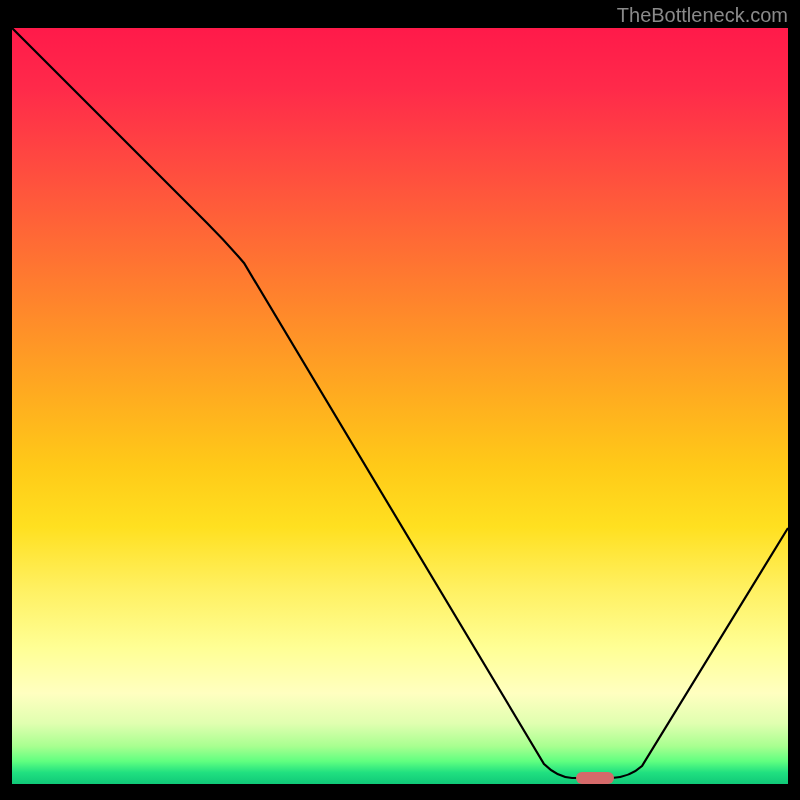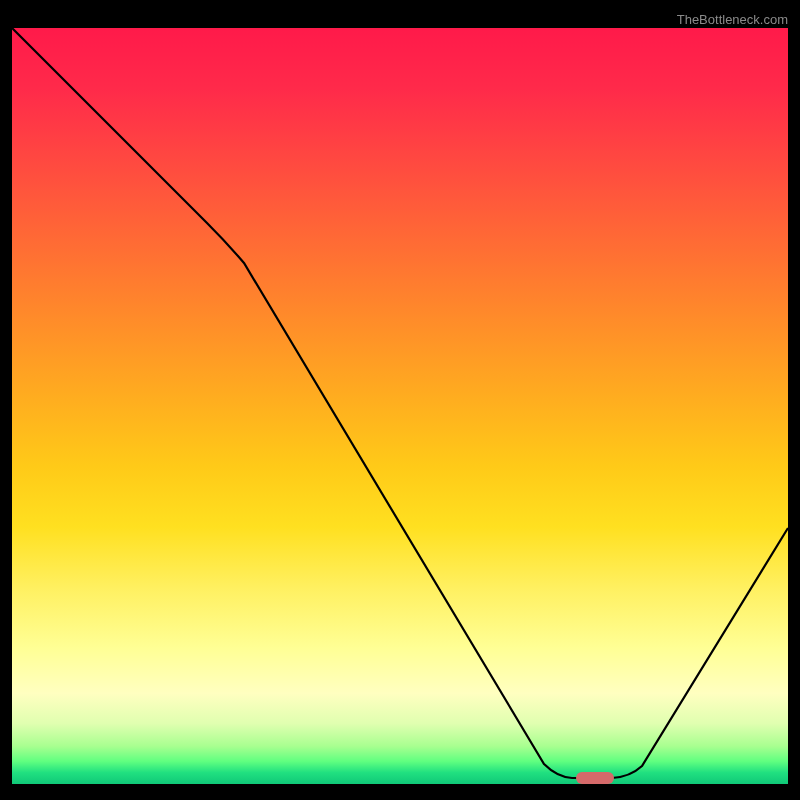--- a/index.html
+++ b/index.html
@@ -10,24 +10,24 @@
     position: relative;
     font-family: Arial, sans-serif;
   }
   .container {
     width: 800px;
     height: 800px;
     position: relative;
   }
   .watermark {
     position: absolute;
-    top: 12px;
+    top: 4px;
     right: 12px;
     color: #8a8a8a;
-    font-size: 13px;
+    font-size: 20px;
     font-weight: 500;
     z-index: 10;
   }
   .plot-area {
     position: absolute;
     left: 12px;
     top: 28px;
     width: 776px;
     height: 756px;
     background: linear-gradient(to bottom,

